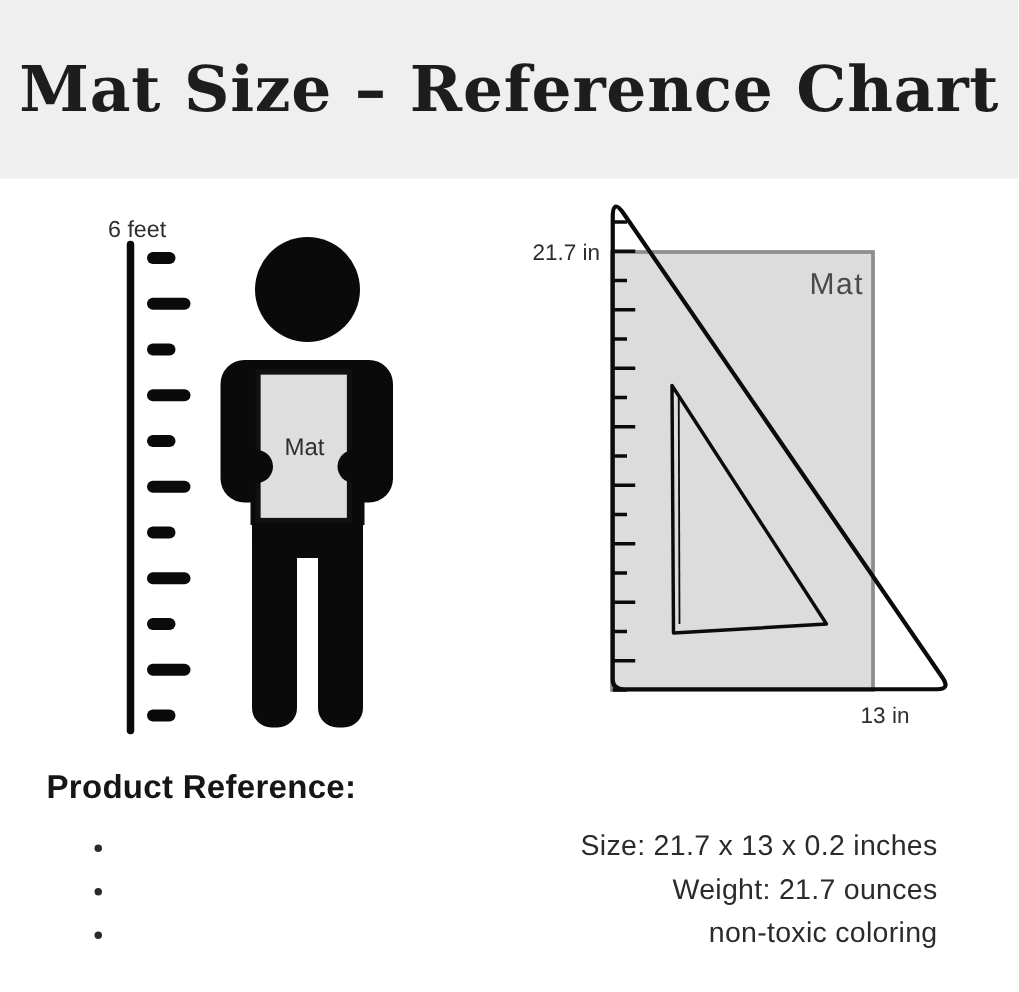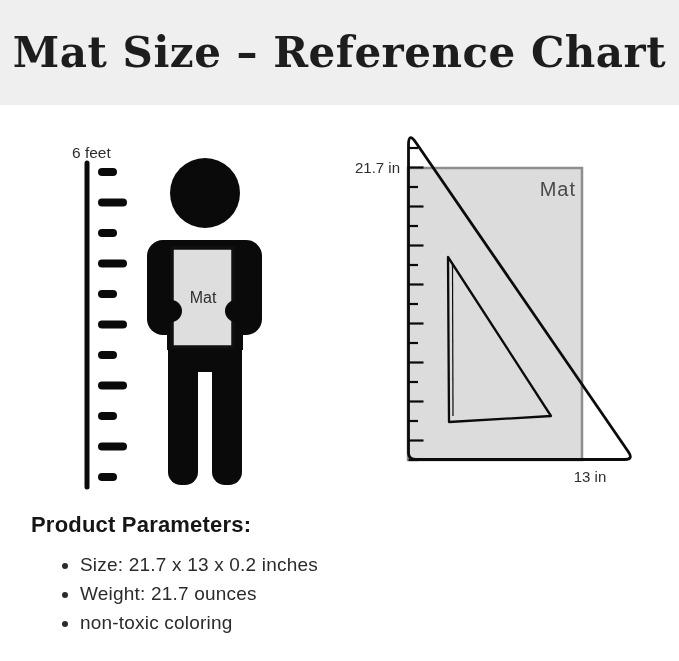--- a/index.html
+++ b/index.html
@@ -9,21 +9,21 @@
     width: 679px;
     height: 661px;
     background: #ffffff;
     overflow: hidden;
     font-family: "Liberation Sans", sans-serif;
     color: #1c1c1c;
   }
   .header {
     position: absolute;
     top: 0; left: 0;
-    width: 679px; height: 105px;
+    width: 679px; height: 119px;
     background: #efefef;
     display: flex;
     align-items: center;
     justify-content: center;
   }
   .header h1 {
     margin: 0;
     font-family: "DejaVu Serif", "Liberation Serif", serif;
     font-weight: 700;
     font-size: 42px;
@@ -59,21 +59,21 @@
     line-height: 29px;
     color: #2b2b2b;
     letter-spacing: 0.2px;
   }
   .params li .just-line {
     display: block;
     text-align: justify;
     text-align-last: justify;
     width: 545px;
   }
-  .params li .plain-line { display: block; }
+  .params li .plain-line { display: block; text-align: right; }
 </style>
 </head>
 <body>
 
 <div class="canvas">
 
   <div class="header">
     <h1>Mat Size – Reference Chart</h1>
   </div>
 
@@ -141,21 +141,21 @@
       </g>
       <polygon stroke-width="2.3" stroke-linejoin="round" points="103,132 104,297 206,291"></polygon>
       <line x1="107.5" y1="140" x2="108" y2="291" stroke-width="1.2"></line>
     </g>
 
     <text x="55" y="48" text-anchor="end" font-size="15" fill="#2e2e2e">21.7 in</text>
     <text x="245" y="357" text-anchor="middle" font-size="15" fill="#2e2e2e">13 in</text>
   </svg>
 
   <div class="params">
-    <h3>Product Parameters:</h3>
+    <h3>Product Reference:</h3>
     <ul>
       <li>
         <span class="plain-line">Size: 21.7 x 13 x 0.2 inches</span>
       </li>
       <li>
         <span class="plain-line">Weight: 21.7 ounces</span>
       </li>
       <li>
         <span class="plain-line">non-toxic coloring</span>
       </li>

